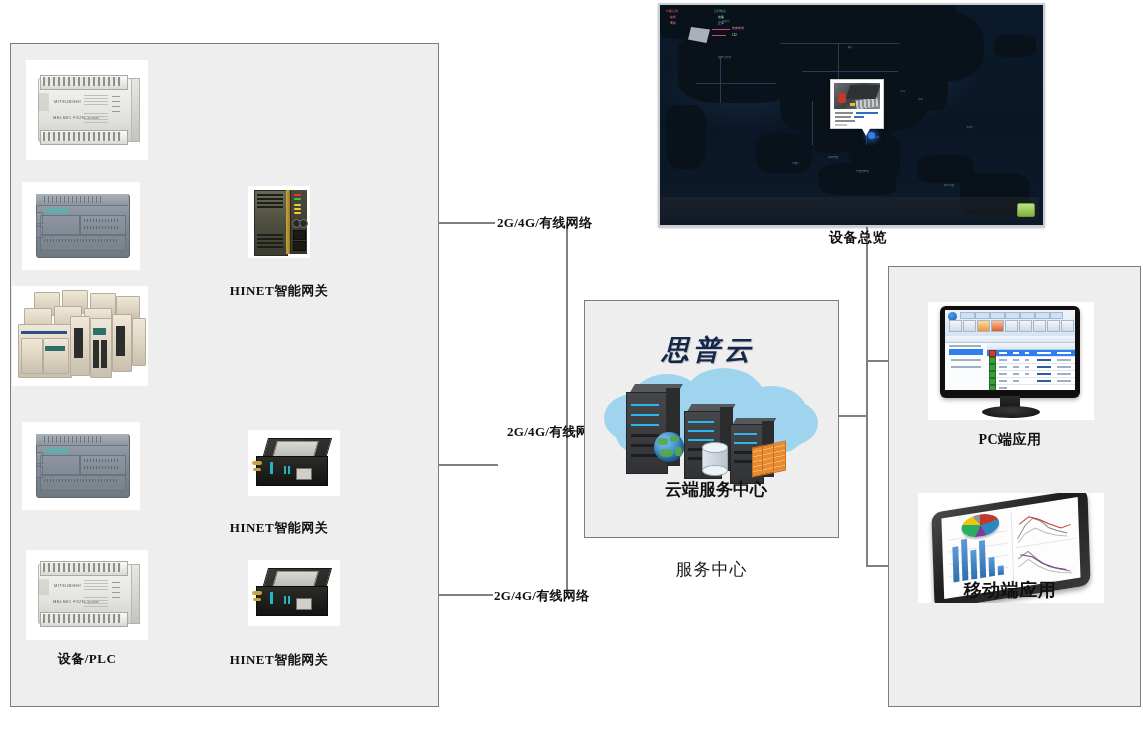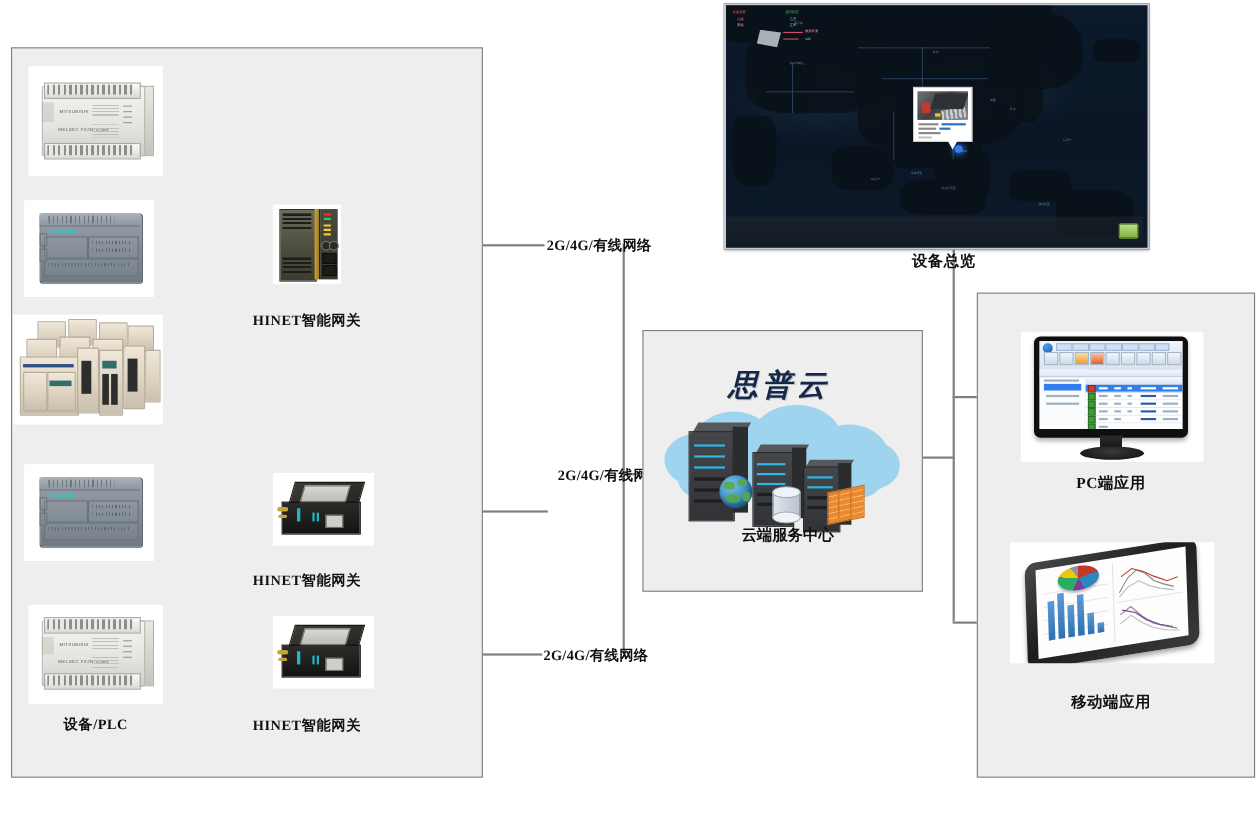--- a/index.html
+++ b/index.html
@@ -163,21 +163,21 @@
   .globe{position:absolute;border-radius:50%;background:radial-gradient(circle at 34% 30%,#7fc4ea,#2b7fc0 65%,#1b5f96 100%);
          box-shadow:inset -2px -3px 6px rgba(0,0,0,.35);overflow:hidden;}
   .globe-land{position:absolute;background:#57a84a;border-radius:40%;opacity:.9;}
   .db{position:absolute;background:linear-gradient(90deg,#dfe6ec,#b9c4cd);border:1px solid #9aa6b0;border-radius:3px;}
   .db-top{position:absolute;background:#eef3f7;border:1px solid #9aa6b0;border-radius:50%;}
   .fw{position:absolute;background:repeating-linear-gradient(0deg,#e88a2f 0 4px,#f7b267 4px 5px);
       border:1px solid #c96f1d;transform:skewY(-12deg);}
   .fw-brick{position:absolute;background:#c96f1d;width:1px;}
   .cloud-brand{position:absolute;font-family:"Liberation Serif",serif;font-weight:bold;font-style:italic;
     font-size:27px;color:#14274a;letter-spacing:4px;text-shadow:1px 1px 0 rgba(0,0,0,.18);white-space:nowrap;}
-  .cloud-sub{position:absolute;font-family:"Liberation Serif",serif;font-weight:bold;font-size:14px;color:#101010;white-space:nowrap;}
+  .cloud-sub{position:absolute;font-family:"Liberation Serif",serif;font-weight:bold;font-size:17px;color:#101010;white-space:nowrap;}
 </style>
 </head>
 <body>
 
 <div class="stage">
 
   <div class="ln lnh" style="left:148px;top:102px;width:38px;"></div>
   <div class="ln lnv" style="left:184px;top:102px;height:244px;"></div>
 
   <div class="ln lnh" style="left:148px;top:344px;width:38px;"></div>
@@ -368,20 +368,21 @@
     <div class="gwb-ant" style="left:4px;top:31px;width:10px;height:4px;"></div>
     <div class="gwb-ant" style="left:5px;top:38px;width:8px;height:3px;"></div>
   </div>
   <div class="node-caption" style="left:209px;top:651px;width:140px;">HINET智能网关</div>
 
   <div class="net-label" style="left:497px;top:214px;">2G/4G/有线网络</div>
   <div class="net-label" style="left:507px;top:423px;">2G/4G/有线网络</div>
   <div class="net-label" style="left:494px;top:587px;">2G/4G/有线网络</div>
 
   <div class="panel" style="left:584px;top:300px;width:255px;height:238px;"></div>
+  <div class="panel-caption" style="left:584px;top:558px;width:255px;">服务中心</div>
 
   <div class="cloud-svc" style="left:596px;top:330px;width:232px;height:170px;">
 
     <div class="cloud-brand" style="left:66px;top:2px;">思普云</div>
 
     <div class="cloud-blob" style="left:8px;top:64px;width:60px;height:48px;"></div>
     <div class="cloud-blob" style="left:34px;top:44px;width:74px;height:60px;"></div>
     <div class="cloud-blob" style="left:86px;top:38px;width:84px;height:66px;"></div>
     <div class="cloud-blob" style="left:140px;top:56px;width:72px;height:58px;"></div>
     <div class="cloud-blob" style="left:176px;top:72px;width:46px;height:42px;"></div>
@@ -643,17 +644,17 @@
           <svg width="60" height="34" viewBox="0 0 60 34">
             <polyline points="2,10 12,4 22,14 32,22 42,26 54,30" fill="none" stroke="#888" stroke-width="1"></polyline>
             <polyline points="2,18 12,12 22,20 32,26 44,30 56,32" fill="none" stroke="#bbb" stroke-width="1"></polyline>
             <polyline points="4,6 16,10 26,18 38,24 50,28" fill="none" stroke="#7d3c98" stroke-width="1"></polyline>
           </svg>
         </div>
         <div class="grid-ln" style="left:74px;top:40px;width:60px;"></div>
       </div>
     </div>
   </div>
-  <div class="node-caption" style="left:945px;top:630px;width:130px;font-size:14px;">移动端应用</div>
+  <div class="node-caption" style="left:945px;top:578px;width:130px;font-size:18px;">移动端应用</div>
 
   <div class="ln lnv" style="left:856px;top:222px;height:0px;"></div>
 
 </div>
 
 </body></html>

